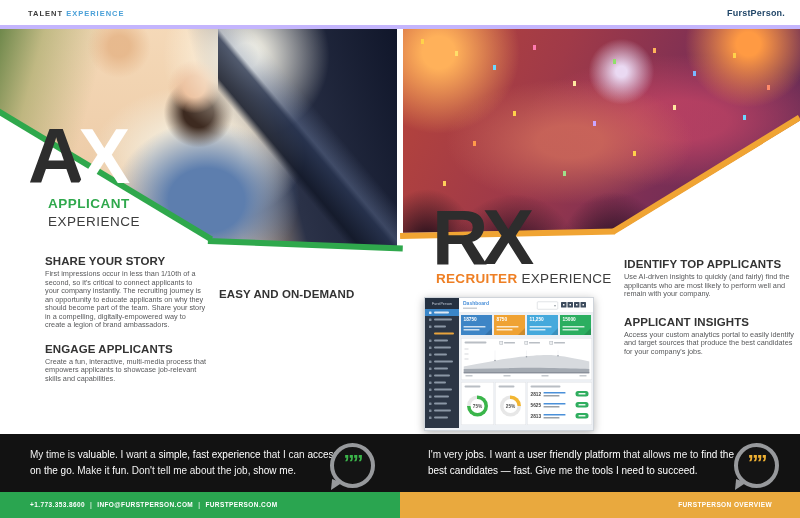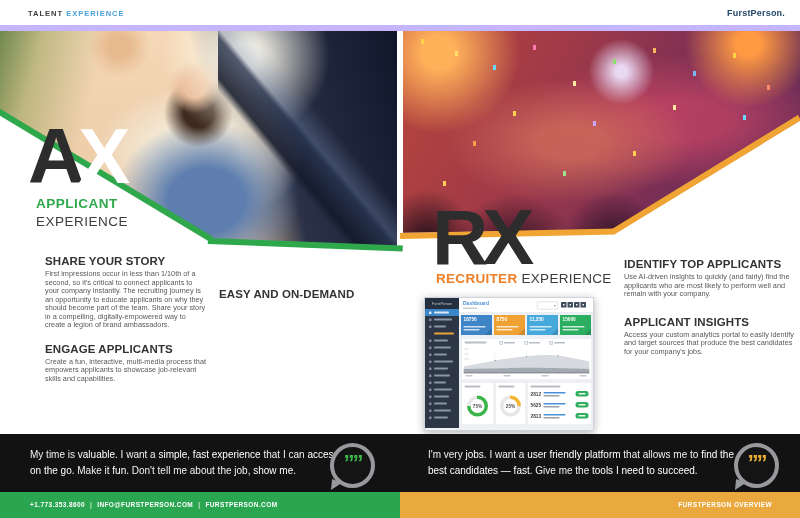--- a/index.html
+++ b/index.html
@@ -1,21 +1,21 @@
 <!DOCTYPE html>
 <html><head>
 <meta charset="utf-8">
 <style>
   html,body{margin:0;padding:0;background:#9a9a9a;}
   .page{position:relative;width:800px;height:518px;background:#fff;overflow:hidden;
         font-family:"Liberation Sans",sans-serif;margin:0 auto;}
 
   
   .topbar{position:absolute;left:0;top:0;right:0;height:25px;background:#fff;
-          border-bottom:6px solid #c4b5fd;z-index:30;}
+          border-bottom:4px solid #c4b5fd;z-index:30;}
   .brand{position:absolute;left:28px;top:9px;font-size:7.5px;font-weight:bold;
          letter-spacing:1px;color:#3c3c3c;}
   .brand .b2{color:#4aa0d8;}
   .logo{position:absolute;right:15px;top:8px;font-size:9px;font-weight:bold;
         color:#224769;letter-spacing:.2px;}
 
   
   .photoL{position:absolute;left:0;top:25px;width:397px;height:237px;z-index:1;
     clip-path:polygon(0 0,100% 0,100% 95%,54% 91.5%,0 36%);
     background:
@@ -60,21 +60,21 @@
   .sB{left:208px;top:238px;width:195px;background:#2fa84c;transform:rotate(2.2deg);}
   .sC{left:612px;top:229px;width:218px;background:#f0a433;transform:rotate(-31.5deg);}
   .sD{left:400px;top:233px;width:215px;background:#f0a433;transform:rotate(-1.2deg);}
 
   
   .ax,.rx{position:absolute;font-size:78px;line-height:1;font-weight:bold;
           letter-spacing:-6px;color:#2d2d2d;z-index:3;}
   .ax{left:28px;top:117px;text-align:center;}
   .ax .lw{color:#ffffff;}
   .rx{left:432px;top:198px;}
-  .axlab{position:absolute;left:36px;top:196px;z-index:3;line-height:1.15;}
+  .axlab{position:absolute;left:48px;top:196px;z-index:3;line-height:1.15;}
   .axlab .t1{font-size:13.5px;font-weight:bold;color:#2fa84c;letter-spacing:.5px;}
   .axlab .t2{font-size:13.5px;color:#3c3c3c;letter-spacing:.5px;margin-top:2px;}
   .rxlab{position:absolute;left:436px;top:271px;z-index:3;font-size:13.5px;letter-spacing:.3px;}
   .rxlab .t1{font-weight:bold;color:#ee7f24;}
   .rxlab .t2{color:#3c3c3c;}
 
   
   .col{position:absolute;z-index:5;margin-left:12px;}
   .col1{left:33px;top:255px;width:163px;}
   .col2{left:207px;top:288px;width:167px;}

